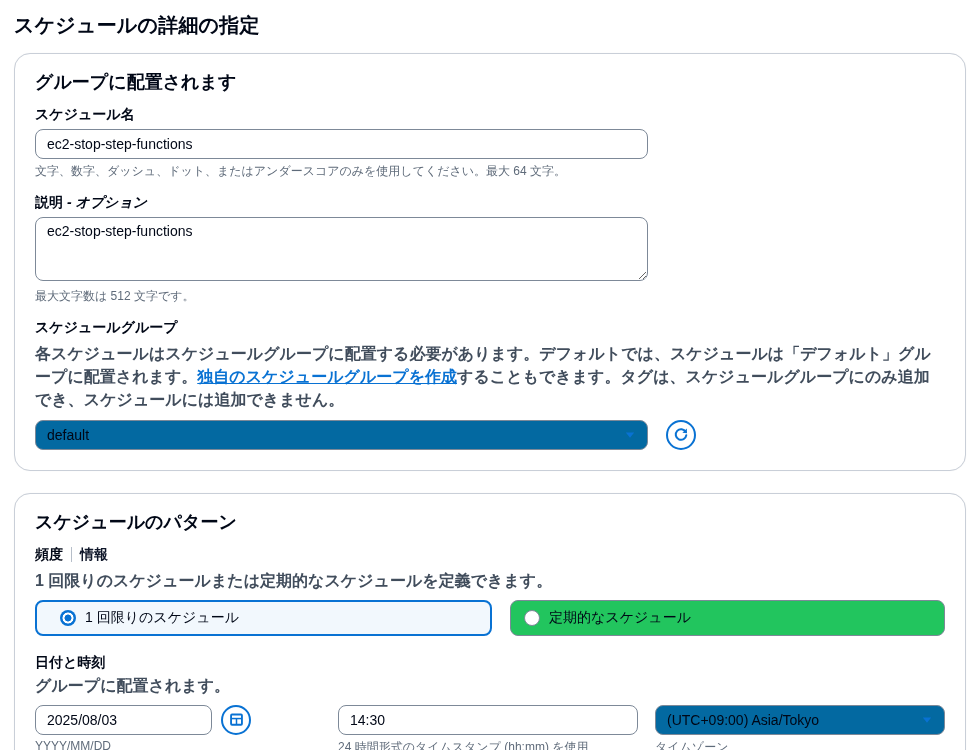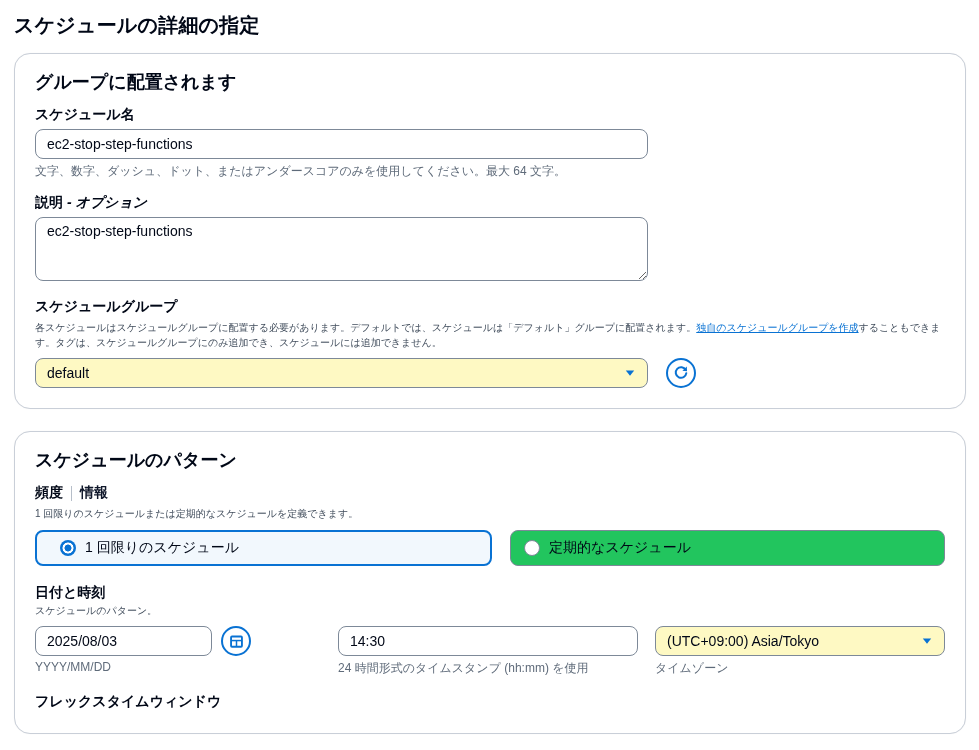--- a/index.html
+++ b/index.html
@@ -23,39 +23,39 @@
     box-shadow: 0 0 1px rgba(0,7,22,.08);
   }
   .card + .card { margin-top: 22px; }
   .card-heading { font-size: 18px; font-weight: 700; margin: 2px 0 12px 0; }
 
   .field { margin-top: 14px; }
   .field:first-of-type { margin-top: 6px; }
   .field-label { font-weight: 700; font-size: 14px; margin-bottom: 5px; }
   .field-label .optional { font-style: italic; }
   .hint { font-size: 12px; color: #5f6b7a; margin-top: 4px; }
-  .desc { font-size: 10px; color: #414d5c; line-height: 1.45; margin: 2px 0 8px 0; max-width: 925px; }
+  .desc { font-size: 16px; color: #414d5c; line-height: 1.45; margin: 2px 0 8px 0; max-width: 925px; font-weight: bold; }
 
   input.text-input {
     width: 613px; height: 30px;
     border: 1px solid #7d8998; border-radius: 8px;
     padding: 0 11px; font-size: 14px; color: #000716;
     font-family: inherit; background: #fff; outline: none;
   }
   textarea.textarea-input {
     width: 613px; height: 64px;
     border: 1px solid #7d8998; border-radius: 8px;
     padding: 5px 11px; font-size: 14px; color: #000716;
     font-family: inherit; background: #fff; outline: none;
     resize: both;
   }
 
   .select {
     height: 30px; border: 1px solid #7d8998; border-radius: 8px;
-    background: #fef9c3; display: flex; align-items: center;
+    background: #0369a1; display: flex; align-items: center;
     padding: 0 11px; cursor: pointer;
   }
   .select .select-value { flex: 1; font-size: 14px; color: #000716; white-space: nowrap; overflow: hidden; }
   .caret { flex: 0 0 auto; margin-left: 8px; display: inline-flex; }
   .w-613 { width: 613px; }
   .w-300 { width: 300px; }
   .w-290 { width: 290px; }
   .w-177 { width: 177px; }
 
   .inline-row { display: flex; align-items: center; }
@@ -105,20 +105,21 @@
       <input class="text-input" type="text" value="ec2-stop-step-functions" style="">
       <div class="hint">文字、数字、ダッシュ、ドット、またはアンダースコアのみを使用してください。最大 64 文字。</div>
     </div>
 
     <div class="field">
       <div class="field-label">
         <span>説明</span>
         <span class="optional">- オプション</span>
       </div>
       <textarea class="textarea-input" style="">ec2-stop-step-functions</textarea>
+      <div class="hint">最大文字数は 512 文字です。</div>
     </div>
 
     <div class="field">
       <div class="field-label">スケジュールグループ</div>
       <div class="desc"><span>各スケジュールはスケジュールグループに配置する必要があります。デフォルトでは、スケジュールは「デフォルト」グループに配置されます。</span><a class="link">独自のスケジュールグループを作成</a><span>することもできます。タグは、スケジュールグループにのみ追加でき、スケジュールには追加できません。</span></div>
       <div class="inline-row">
         <div class="select w-613">
           <span class="select-value">default</span>
           <span class="caret">
             <svg width="12" height="12" viewBox="0 0 12 12">
@@ -155,21 +156,21 @@
         </div>
         <div class="tile">
           <span class="radio unsel"></span>
           <span class="tile-label">定期的なスケジュール</span>
         </div>
       </div>
     </div>
 
     <div class="field" style="margin-top:18px">
       <div class="field-label" style="margin-bottom:2px">日付と時刻</div>
-      <div class="desc">スケジュールのパターン。</div>
+      <div class="desc">グループに配置されます。</div>
       <div class="dt-row">
         <div class="dt-col" style="width:314px">
           <div class="inline-row">
             <input class="text-input w-177" style="width: 177px;" type="text" value="2025/08/03">
             <button class="circle-btn calendar-btn">
               <span>
                 <svg width="15" height="15" viewBox="0 0 16 16">
                   <rect x="2.2" y="2.6" width="11.6" height="11" rx="1" fill="none" stroke="#0972d3" stroke-width="2"></rect>
                   <line x1="2.5" y1="7" x2="13.5" y2="7" stroke="#0972d3" stroke-width="1.6"></line>
                   <line x1="8" y1="7" x2="8" y2="13" stroke="#0972d3" stroke-width="1.6"></line>

